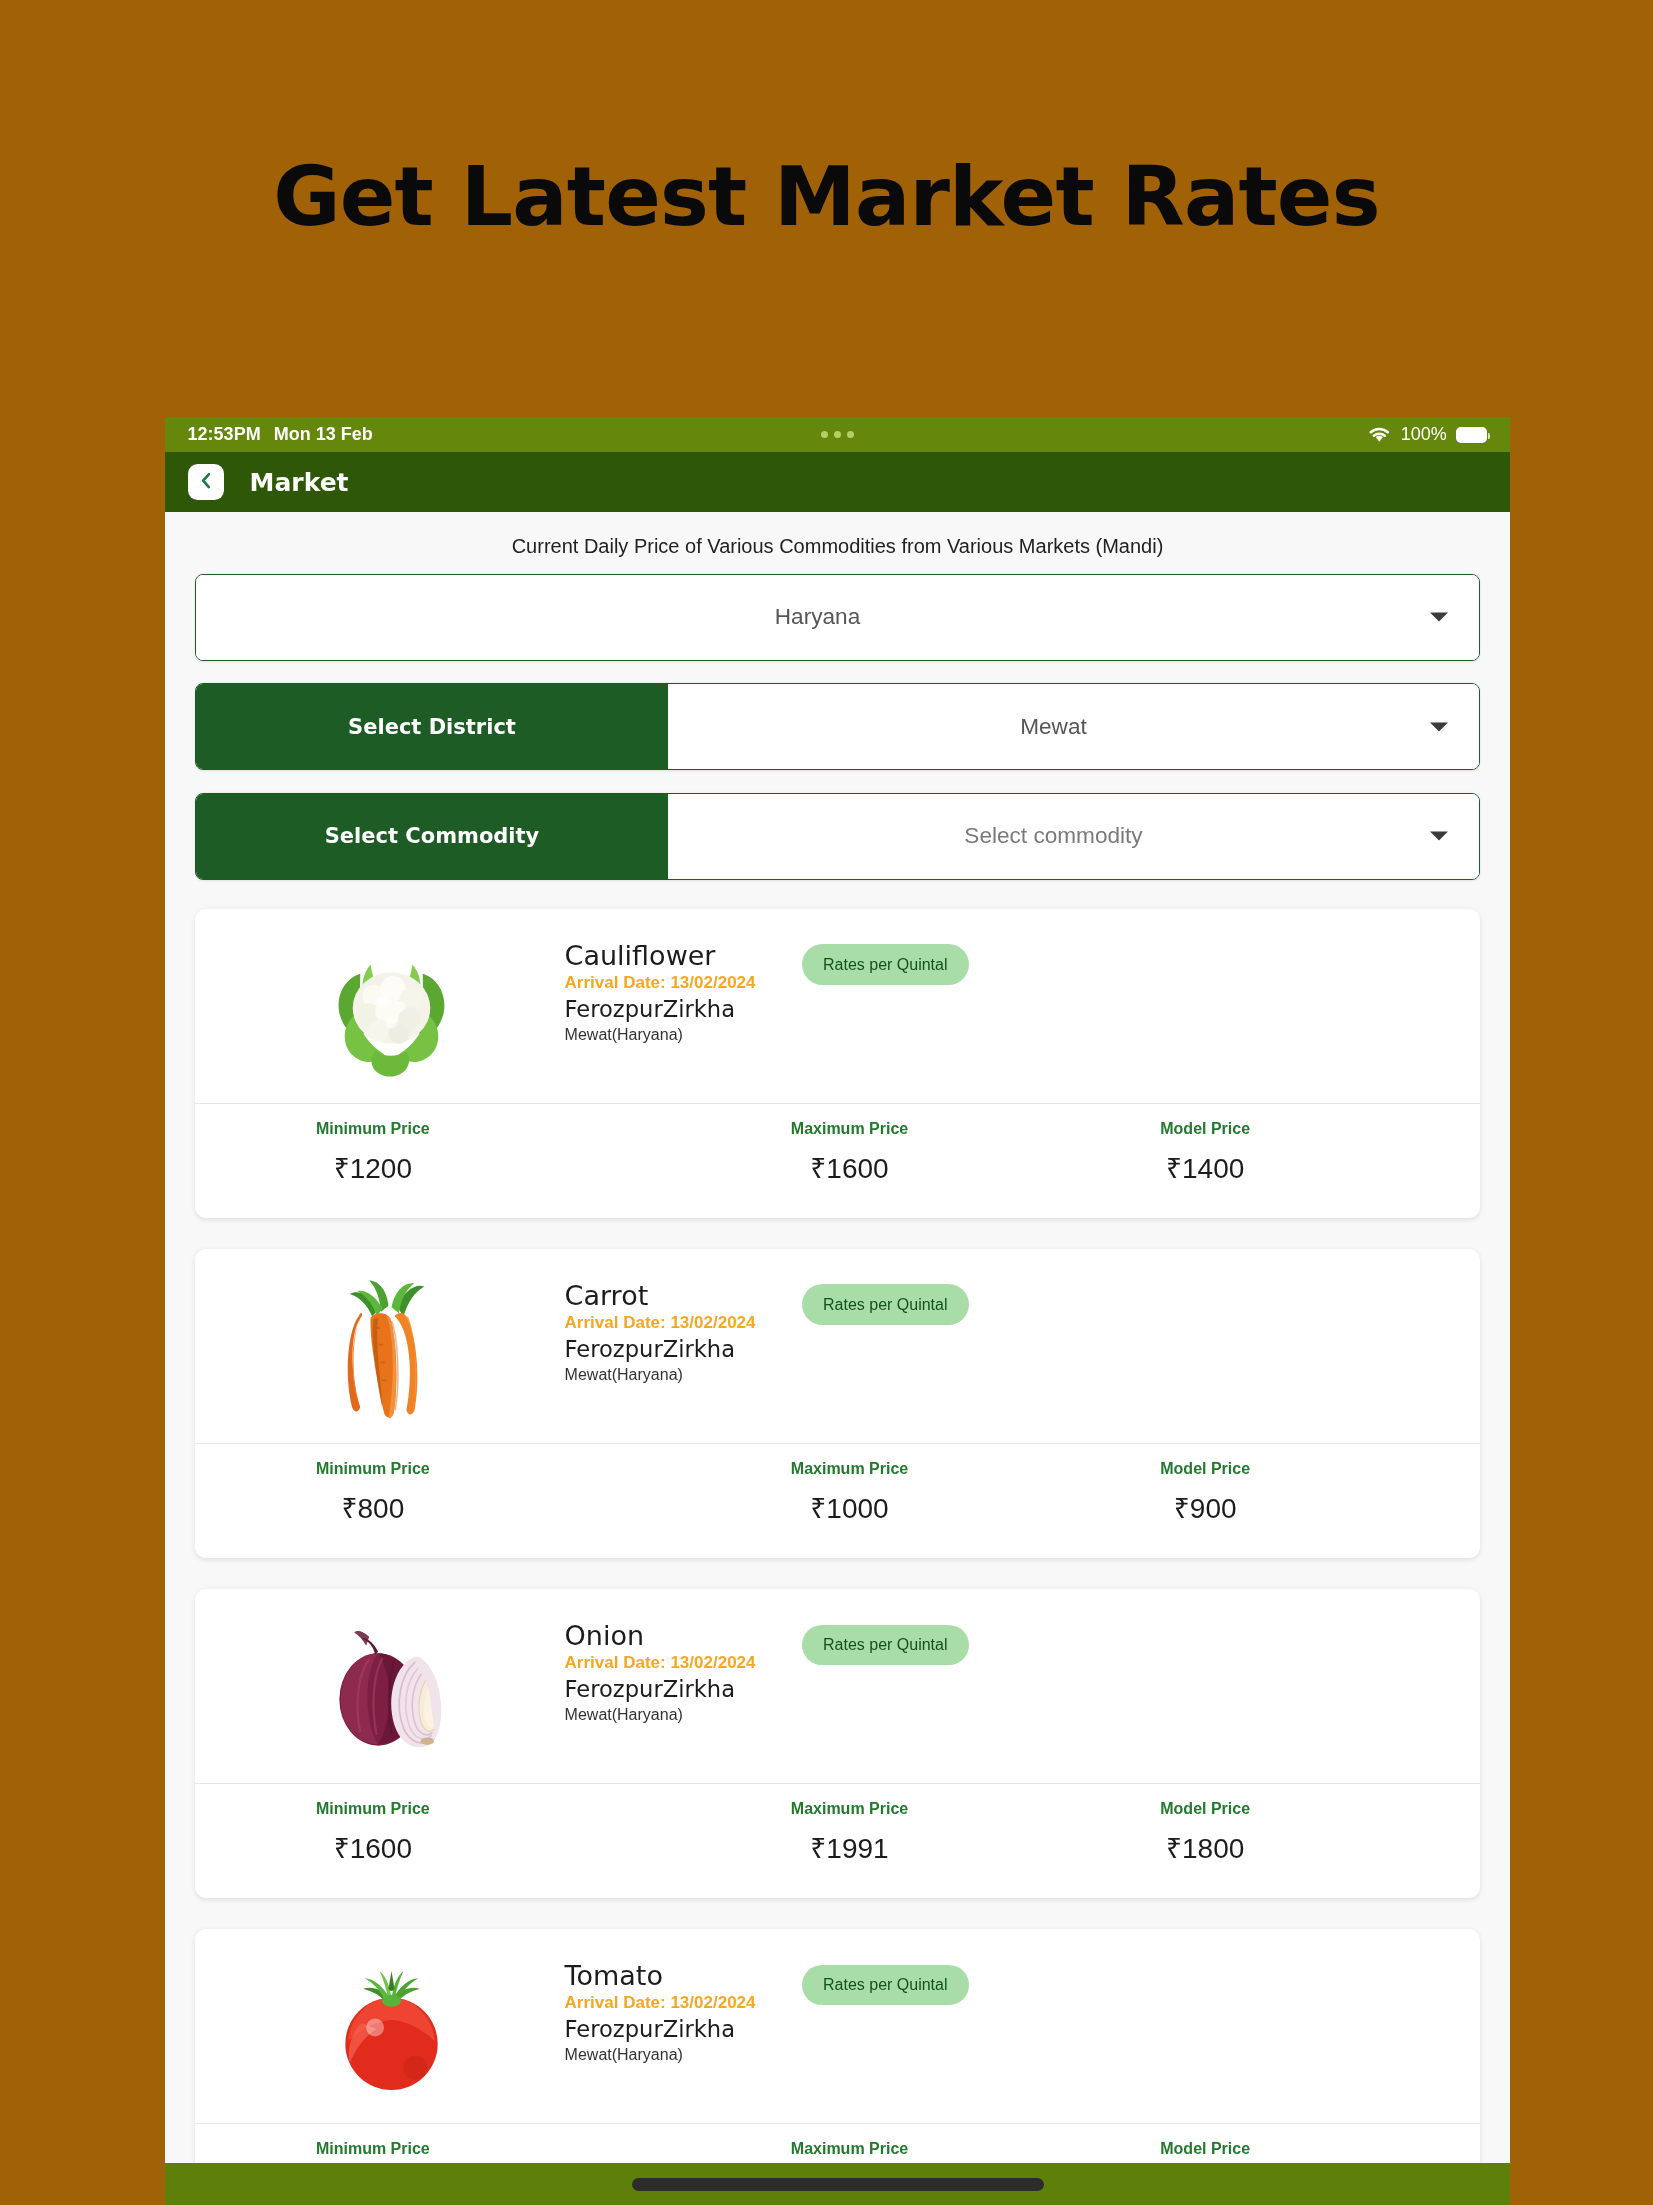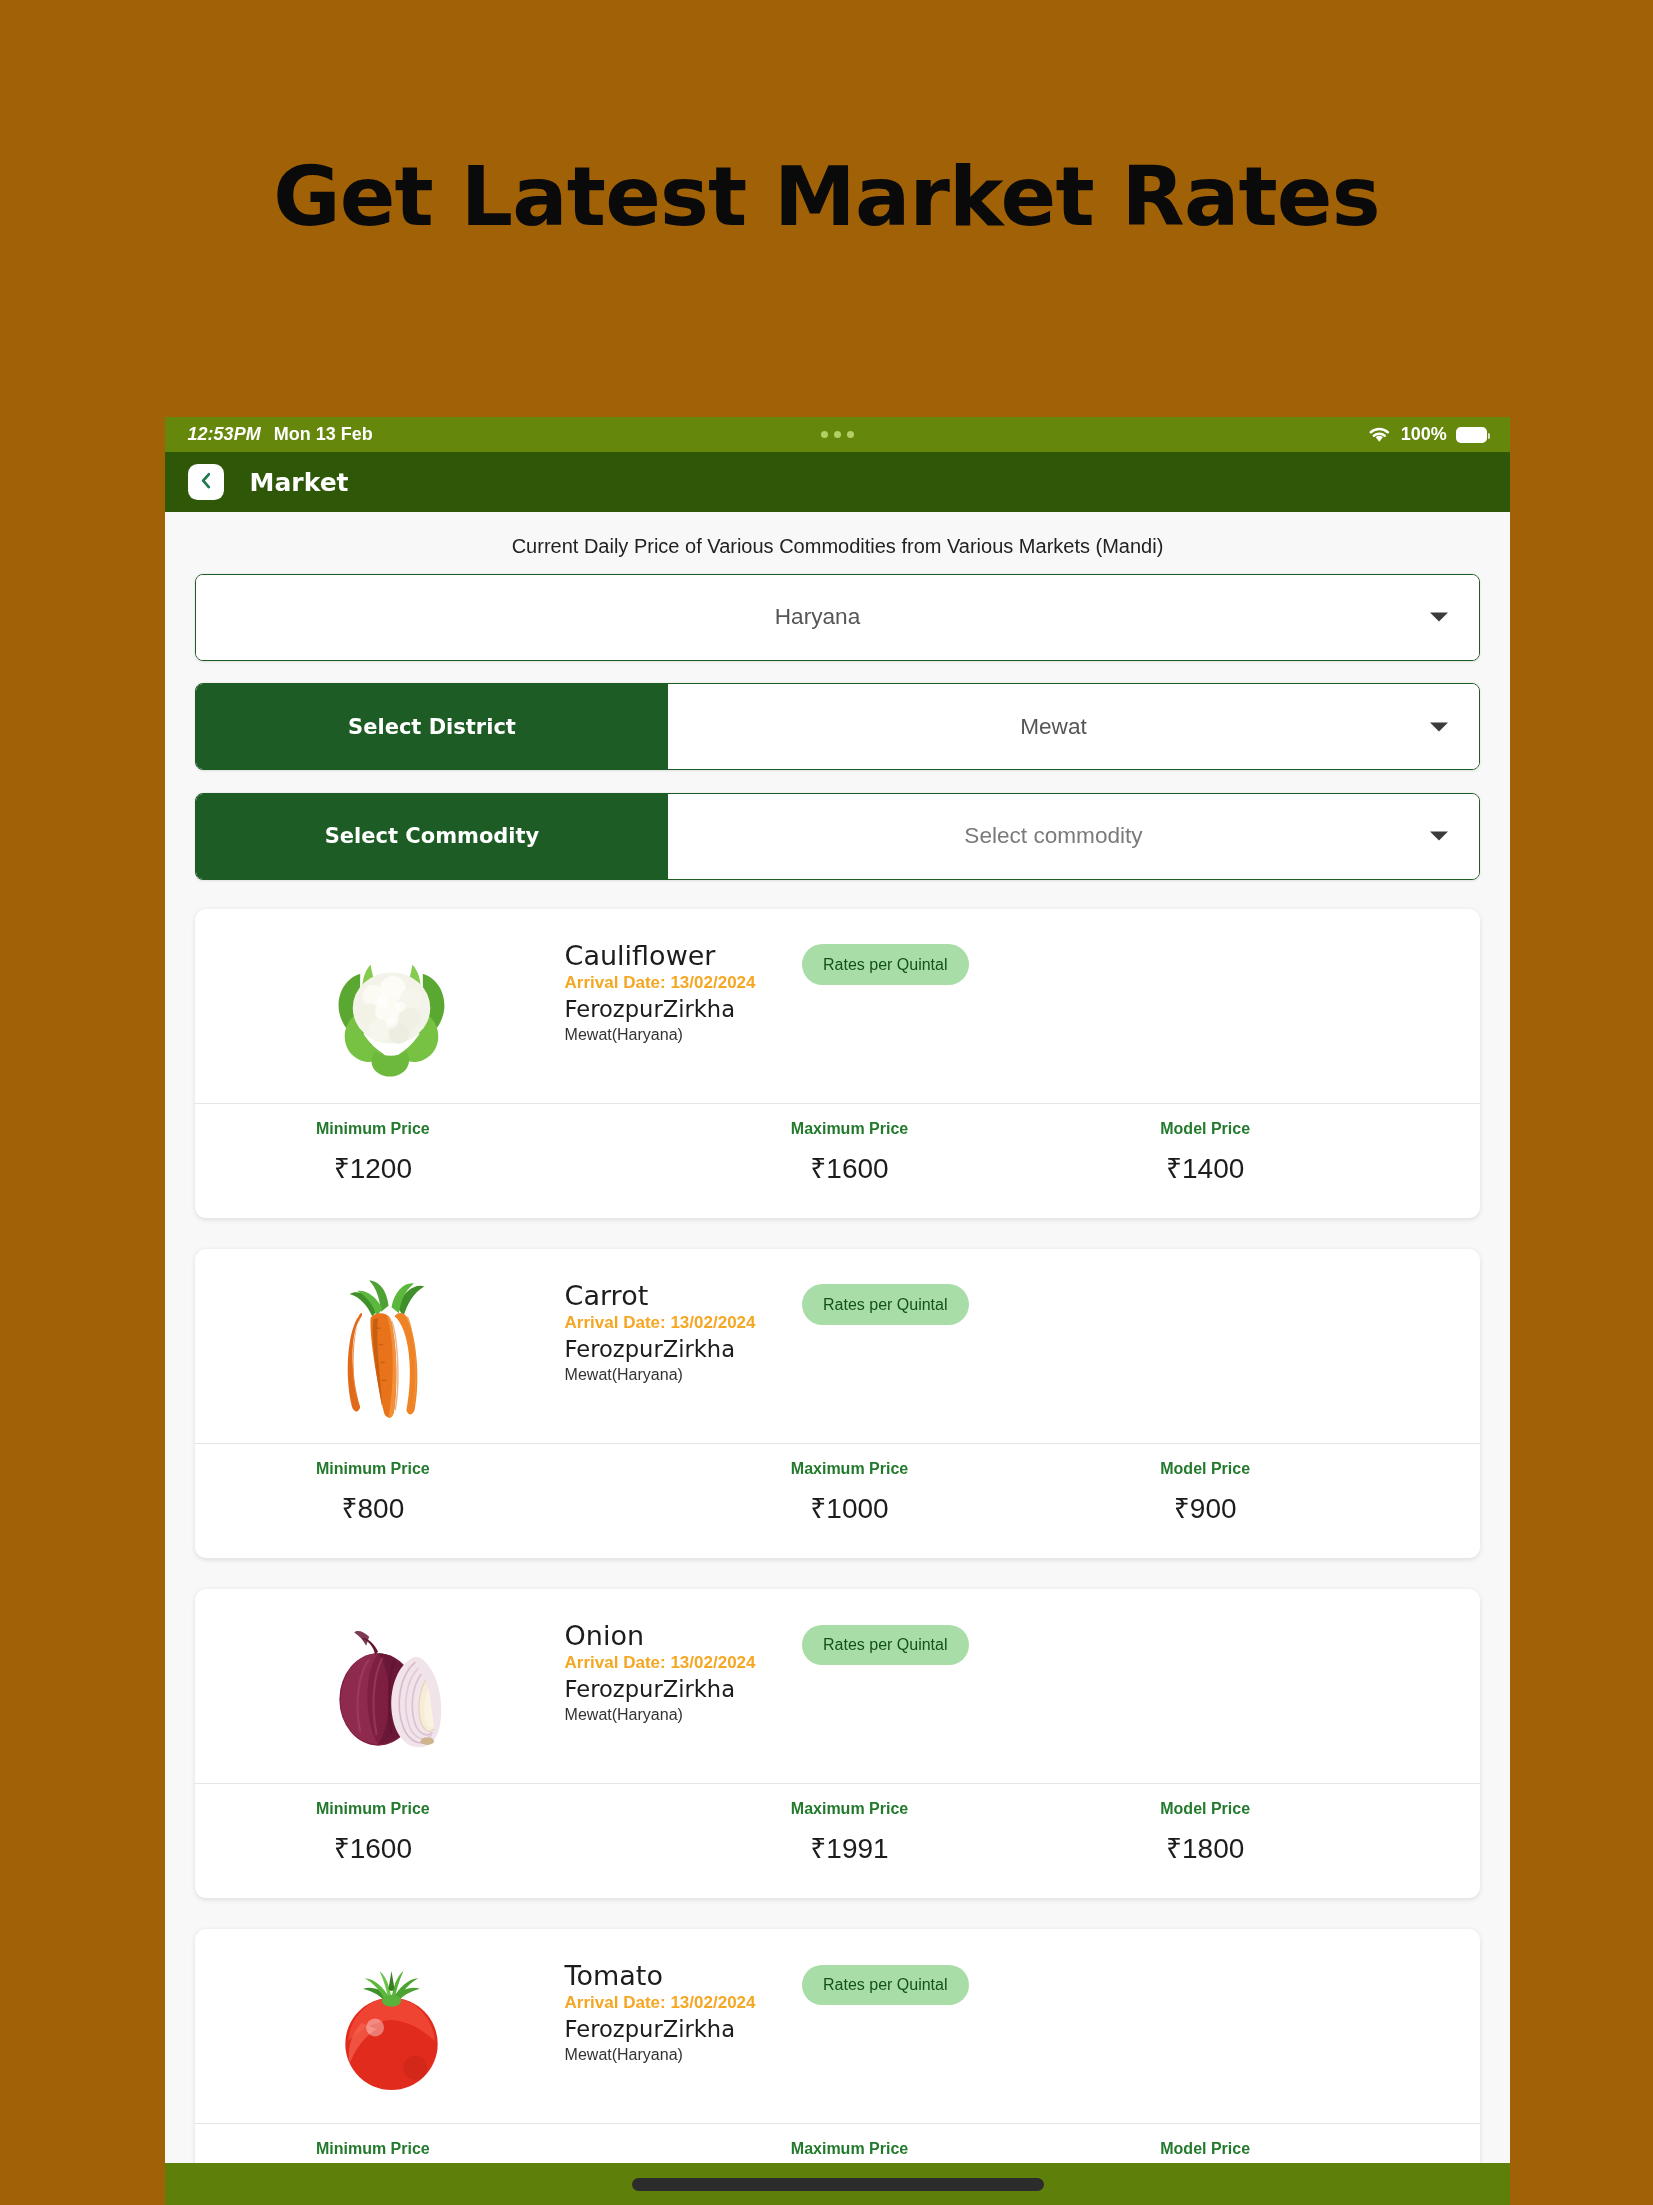--- a/index.html
+++ b/index.html
@@ -44,32 +44,32 @@
     height: 35px;
     background: #65870b;
     display: flex;
     align-items: center;
     padding: 0 22.6px;
     color: #ffffff;
     font-size: 18px;
     position: relative;
   }
   .sb-left { display: flex; align-items: center; gap: 13px; font-weight: 600; }
-  .sb-time { letter-spacing: 0px; font-style: italic; }
+  .sb-time { letter-spacing: 0px; }
   .sb-date { letter-spacing: 0px; }
   .sb-center {
     position: absolute; left: 0; right: 0;
     display: flex; justify-content: center; align-items: center; gap: 5.7px;
     pointer-events: none;
   }
   .sb-dot { width: 7.3px; height: 7.3px; border-radius: 50%; background: #b4cf63; }
   .sb-right {
     margin-left: auto;
     display: flex; align-items: center; gap: 9.7px;
-    font-size: 18px; font-weight: 700;
+    font-size: 18px; font-weight: 400;
   }
   .wifi-ico { display: block; }
   .batt {
     width: 31px; height: 16px;
     border: 2px solid #ffffff;
     border-radius: 4.8px;
     position: relative;
     background: #ffffff;
   }
   .batt:after {

